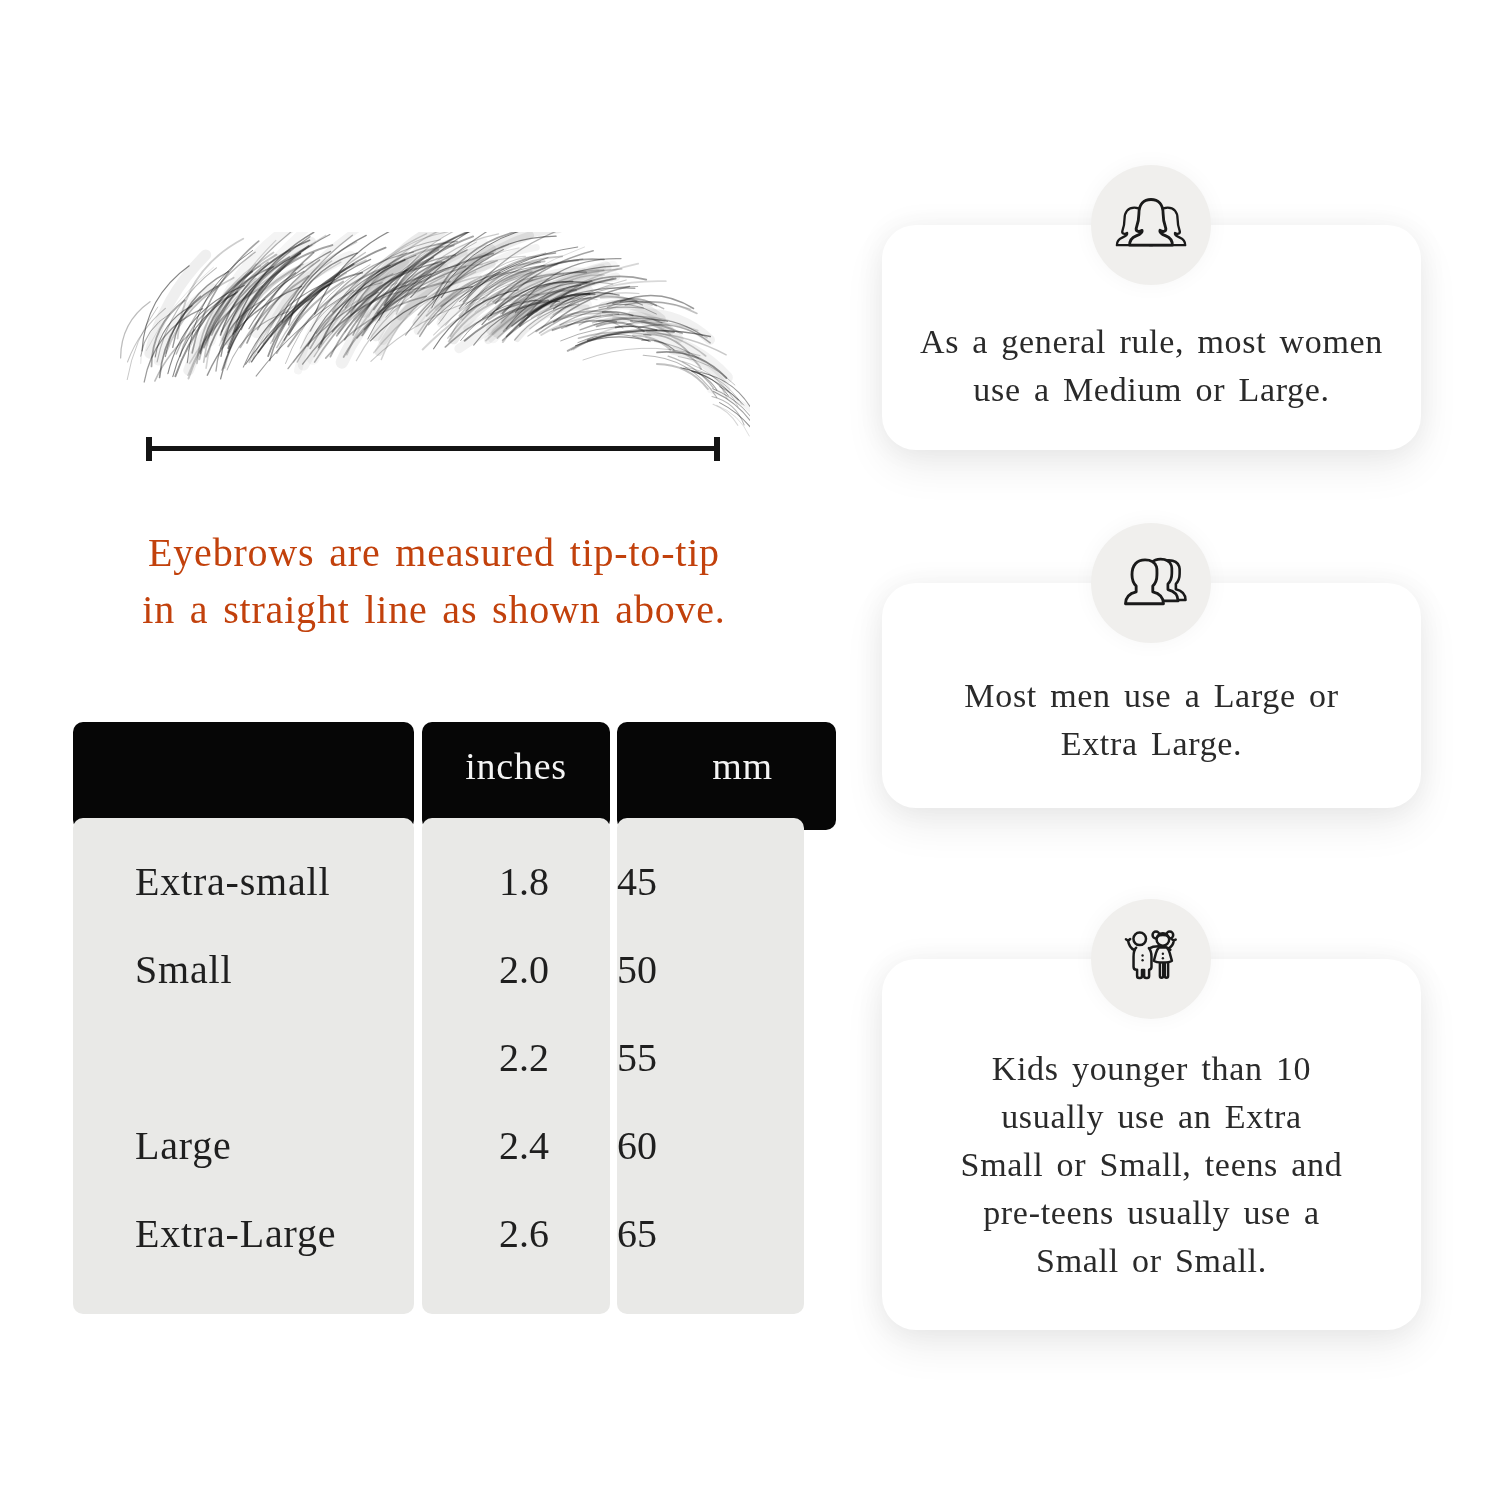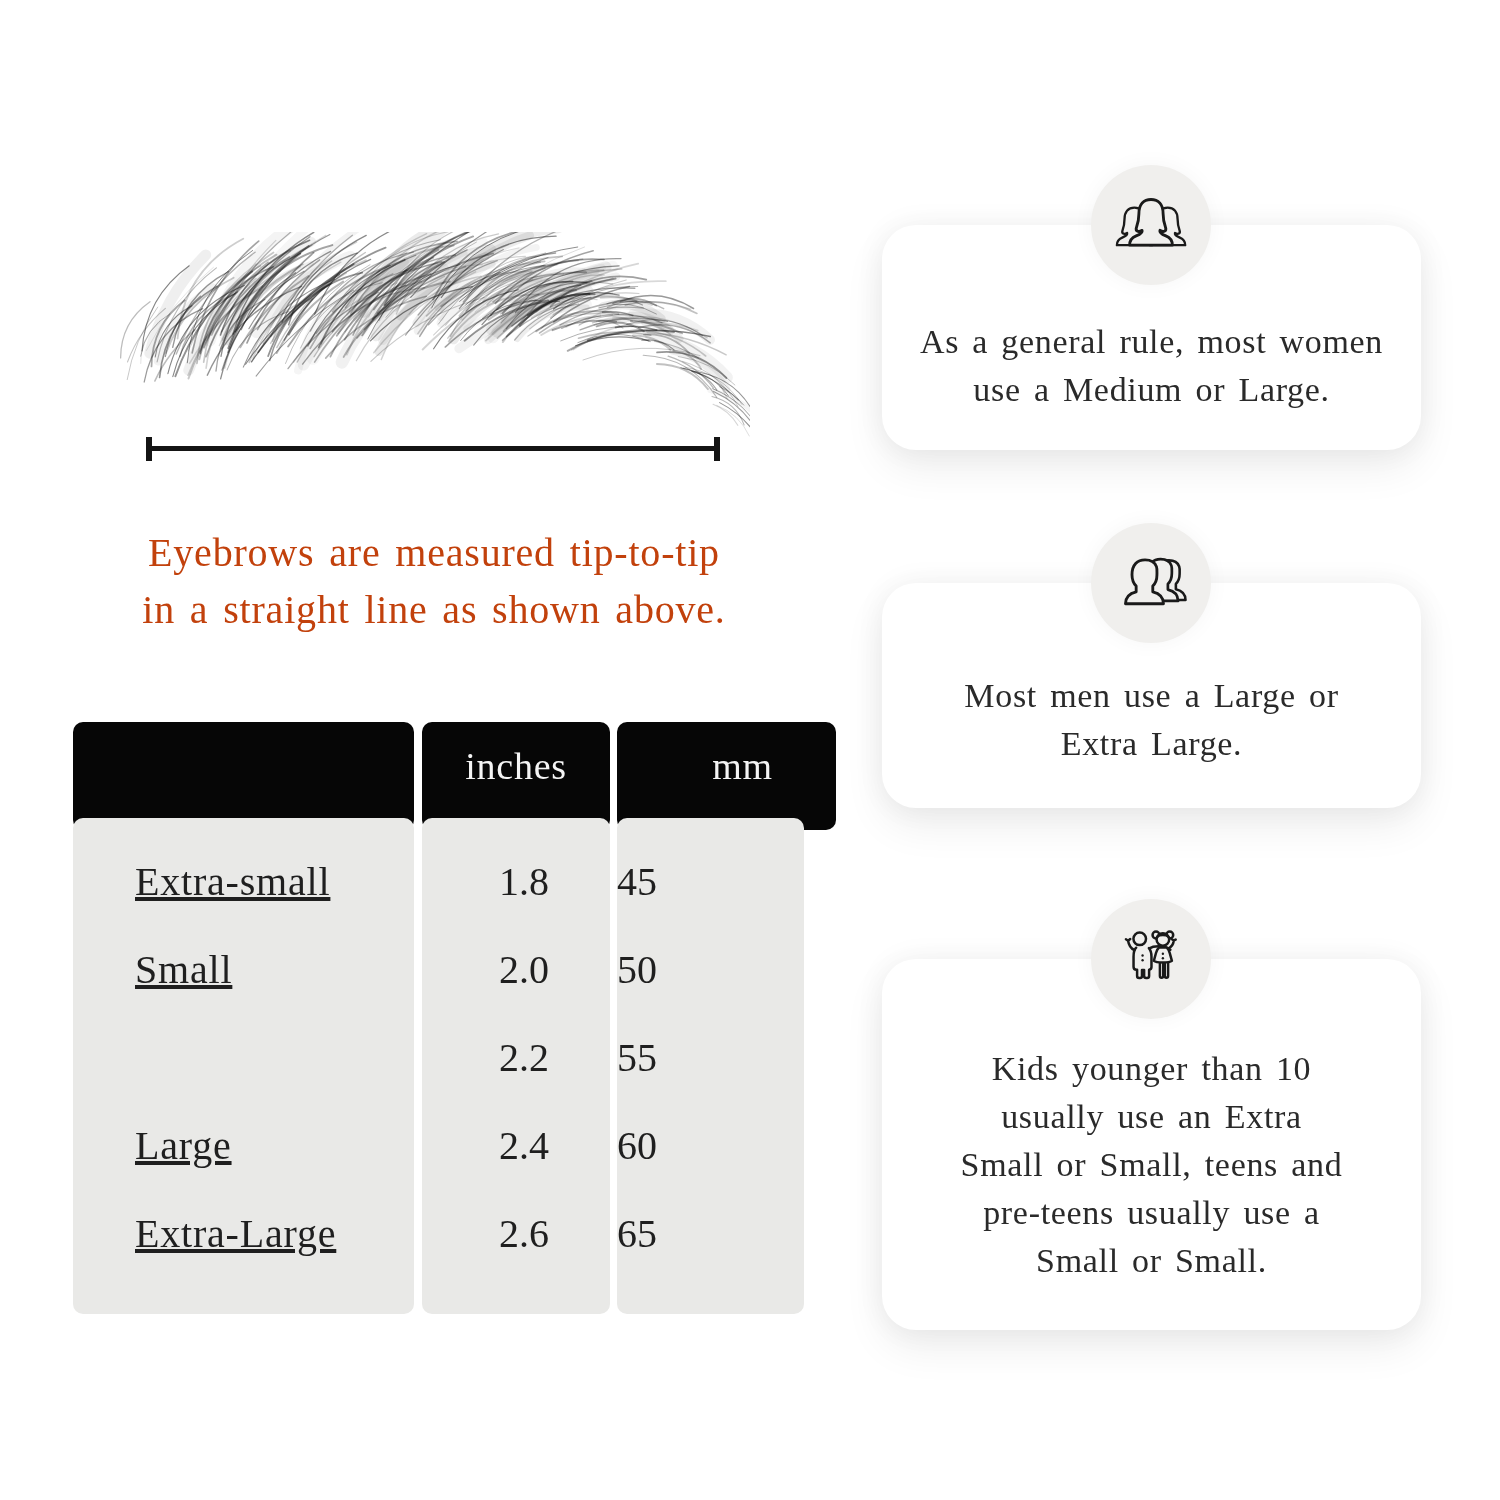--- a/index.html
+++ b/index.html
@@ -17,21 +17,21 @@
   }
   
   .th-block{
     position:absolute;top:722px;height:108px;background:#060606;border-radius:10px;
     color:#f4f4f4;font-size:38px;line-height:88px;text-align:center;letter-spacing:.02em;
   }
   .tb-block{
     position:absolute;top:818px;height:496px;background:#e9e9e7;border-radius:10px;
   }
   .t-row{position:absolute;left:73px;width:731px;height:88px;font-size:40px;}
-  .t-row .lbl{position:absolute;left:62px;top:0;line-height:88px;letter-spacing:.02em;text-decoration:underline;}
+  .t-row .lbl{position:absolute;left:62px;top:0;line-height:88px;letter-spacing:.02em;}
   .t-row .v1{position:absolute;left:349px;width:188px;top:0;line-height:88px;text-align:center;padding-left:8px;}
   .t-row .v2{position:absolute;left:544px;width:187px;top:0;line-height:88px;}
   
   .card{
     position:absolute;left:882px;width:539px;background:#ffffff;border-radius:34px;
     box-shadow:0 0 30px rgba(0,0,0,.055), 0 18px 42px rgba(0,0,0,.07);
   }
   .icon-circle{
     position:absolute;left:1091px;width:120px;height:120px;border-radius:50%;
     background:#f0efed;z-index:3;display:flex;align-items:center;justify-content:center;

